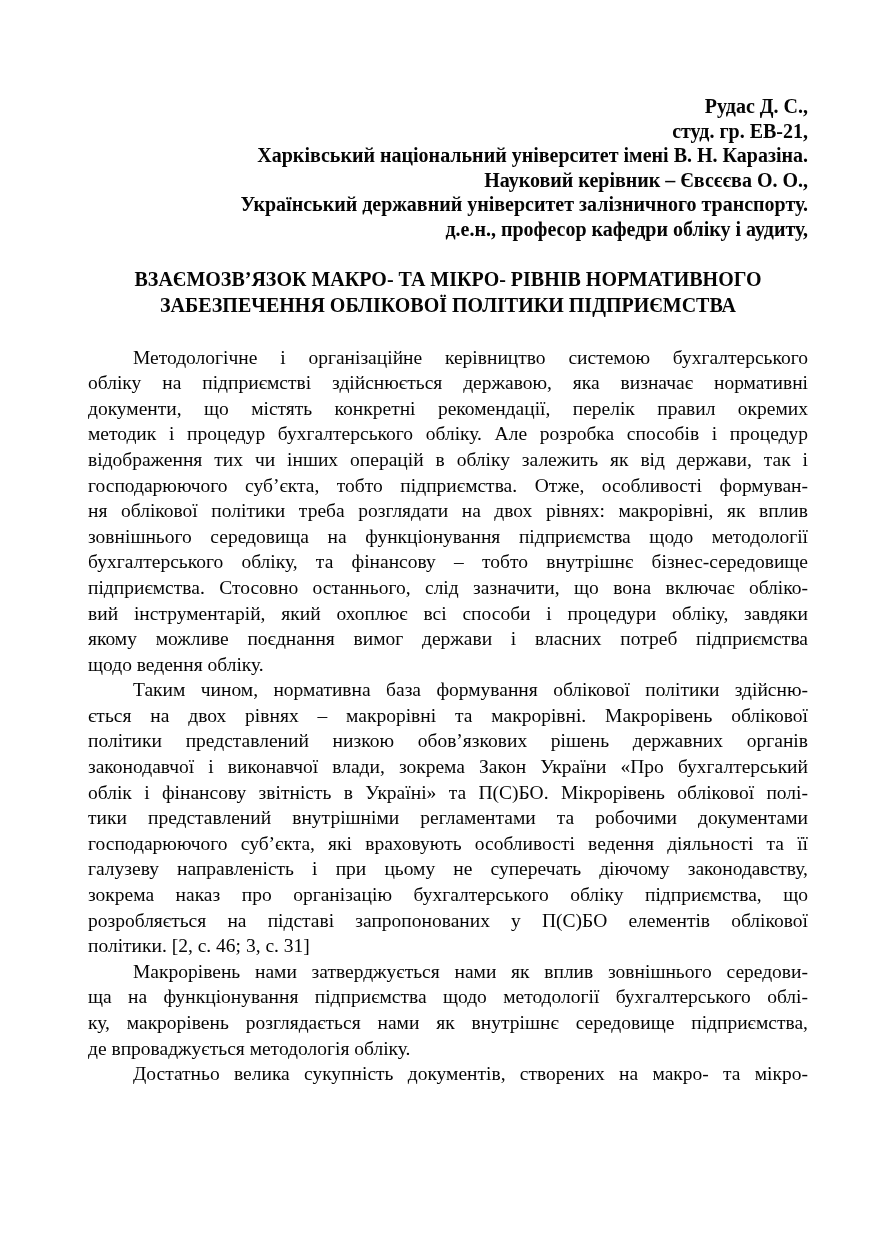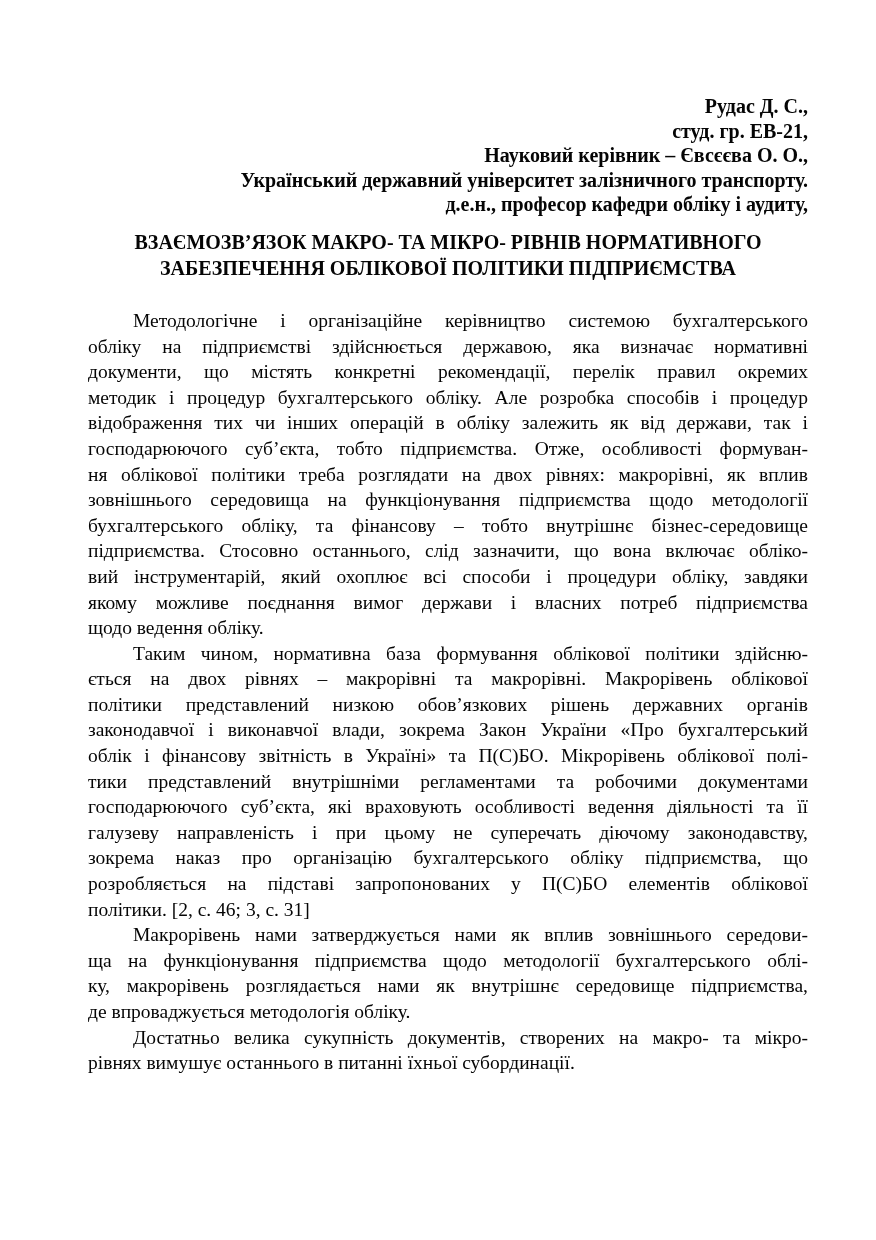--- a/index.html
+++ b/index.html
@@ -28,21 +28,21 @@
   }
   .author-block {
     margin-top: 94px;
     text-align: right;
     font-size: 20px;
     line-height: 24.6px;
   }
   .author-line { white-space: nowrap; font-weight: bold; }
   .author-line.bold { font-weight: bold; }
   .article-title {
-    margin-top: 12px;
+    margin-top: 24px;
     text-align: center;
     font-weight: bold;
     font-size: 20px;
     line-height: 26px;
   }
   .body-text {
     margin-top: 27px;
     font-size: 19.5px;
     line-height: 25.6px;
   }
@@ -63,20 +63,21 @@
   }
 </style>
 </head>
 <body>
 
 <div class="page">
   <div class="content">
     <div class="author-block">
         <div class="author-line bold">Рудас Д. С.,</div>
         <div class="author-line">студ. гр. ЕВ-21,</div>
+        <div class="author-line">Харківський національний університет імені В. Н. Каразіна.</div>
         <div class="author-line">Науковий керівник – Євсєєва О. О.,</div>
         <div class="author-line">Український державний університет залізничного транспорту.</div>
         <div class="author-line">д.е.н., професор кафедри обліку і аудиту,</div>
       </div>
     <div class="article-title">
         <div class="title-line">ВЗАЄМОЗВ’ЯЗОК МАКРО- ТА МІКРО- РІВНІВ НОРМАТИВНОГО</div>
         <div class="title-line">ЗАБЕЗПЕЧЕННЯ ОБЛІКОВОЇ ПОЛІТИКИ ПІДПРИЄМСТВА</div>
       </div>
     <div class="body-text">
         <div class="para">

